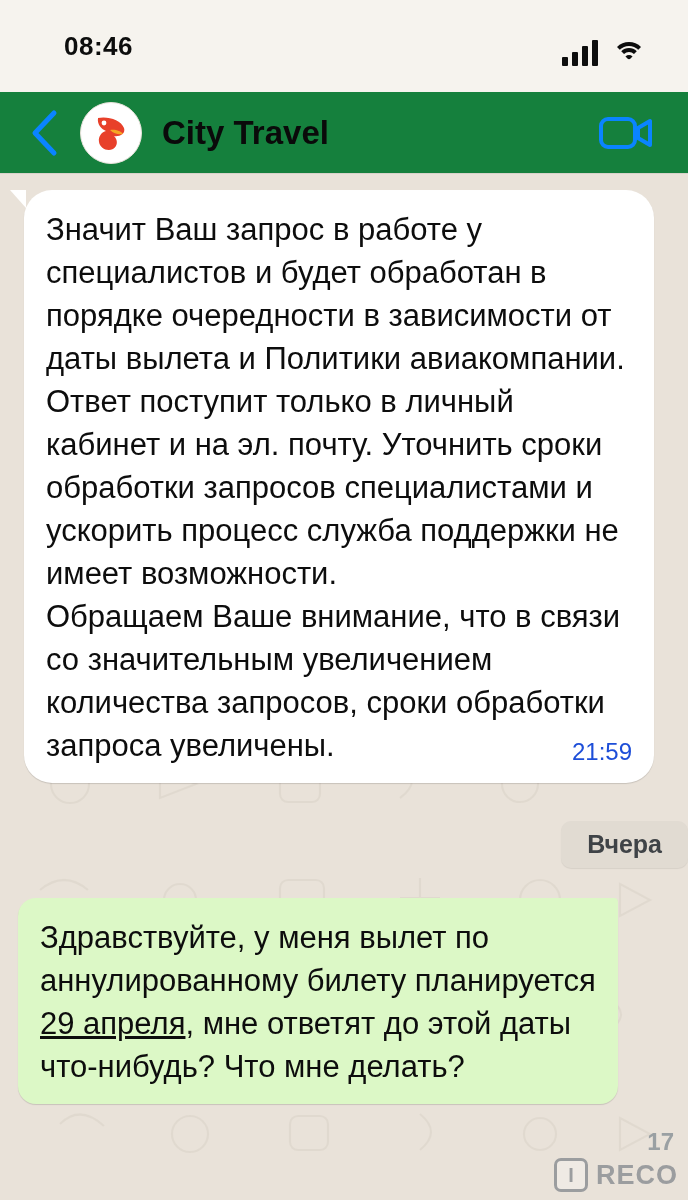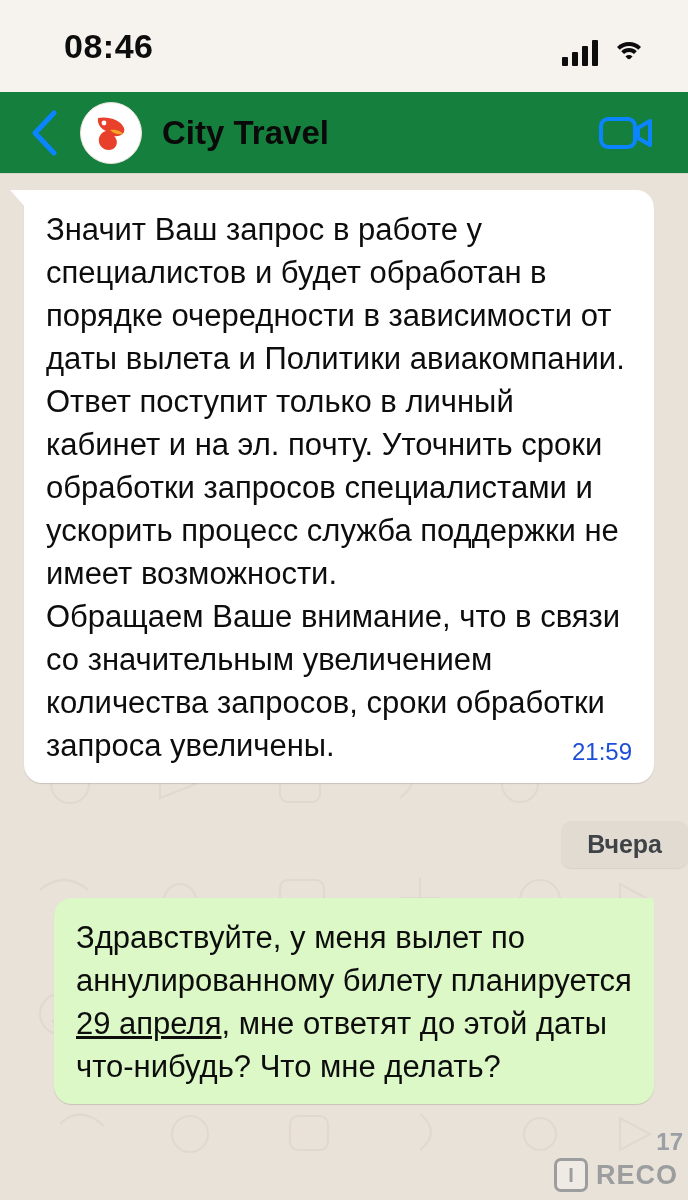--- a/index.html
+++ b/index.html
@@ -21,21 +21,21 @@
   
   .status-bar {
     height: 92px;
     background: #f6f3ee;
     display: flex;
     align-items: center;
     justify-content: space-between;
     padding: 0 42px 0 64px;
   }
   .status-time {
-    font-size: 34px;
+    font-size: 26px;
     font-weight: bold;
     color: #0d0d0d;
     letter-spacing: 0.5px;
   }
   .status-right {
     display: flex;
     align-items: flex-end;
     gap: 14px;
     height: 40px;
   }
@@ -131,36 +131,37 @@
   }
   .chat-bg {
     position: absolute;
     inset: 0;
     opacity: 0.5;
     pointer-events: none;
   }
 
   .bubble-row { display: flex; padding: 0 18px; position: relative; z-index: 2; }
   .bubble-row.in { justify-content: flex-start; }
-  .bubble-row.out { justify-content: center; }
+  .bubble-row.out { justify-content: flex-start; }
 
   .bubble {
     position: relative;
     max-width: 630px;
     border-radius: 18px;
     padding: 18px 22px 16px 22px;
     box-shadow: 0 1px 1px rgba(0,0,0,0.14);
     font-size: 31px;
     line-height: 43px;
     color: #0d0d0d;
   }
   .bubble.in {
     background: #ffffff;
     border-top-left-radius: 4px;
     margin-left: 6px;
+    border-radius: 28px;
   }
   .bubble.out {
     background: #dcf8c6;
     border-top-right-radius: 4px;
     margin-right: -20px;
     max-width: 600px;
   }
   .bubble.in::before {
     content: "";
     position: absolute;
@@ -219,21 +220,21 @@
     background: rgba(255,255,255,0.35);
   }
   .wm-text {
     font-size: 27px;
     font-weight: bold;
     color: #8e9196;
     letter-spacing: 1px;
   }
   .wm-num {
     position: absolute;
-    right: 5px;
+    right: 14px;
     bottom: 44px;
     font-size: 24px;
     color: #9aa0a3;
     font-weight: bold;
   }
 </style>
 </head>
 <body>
 
 <div class="phone">

